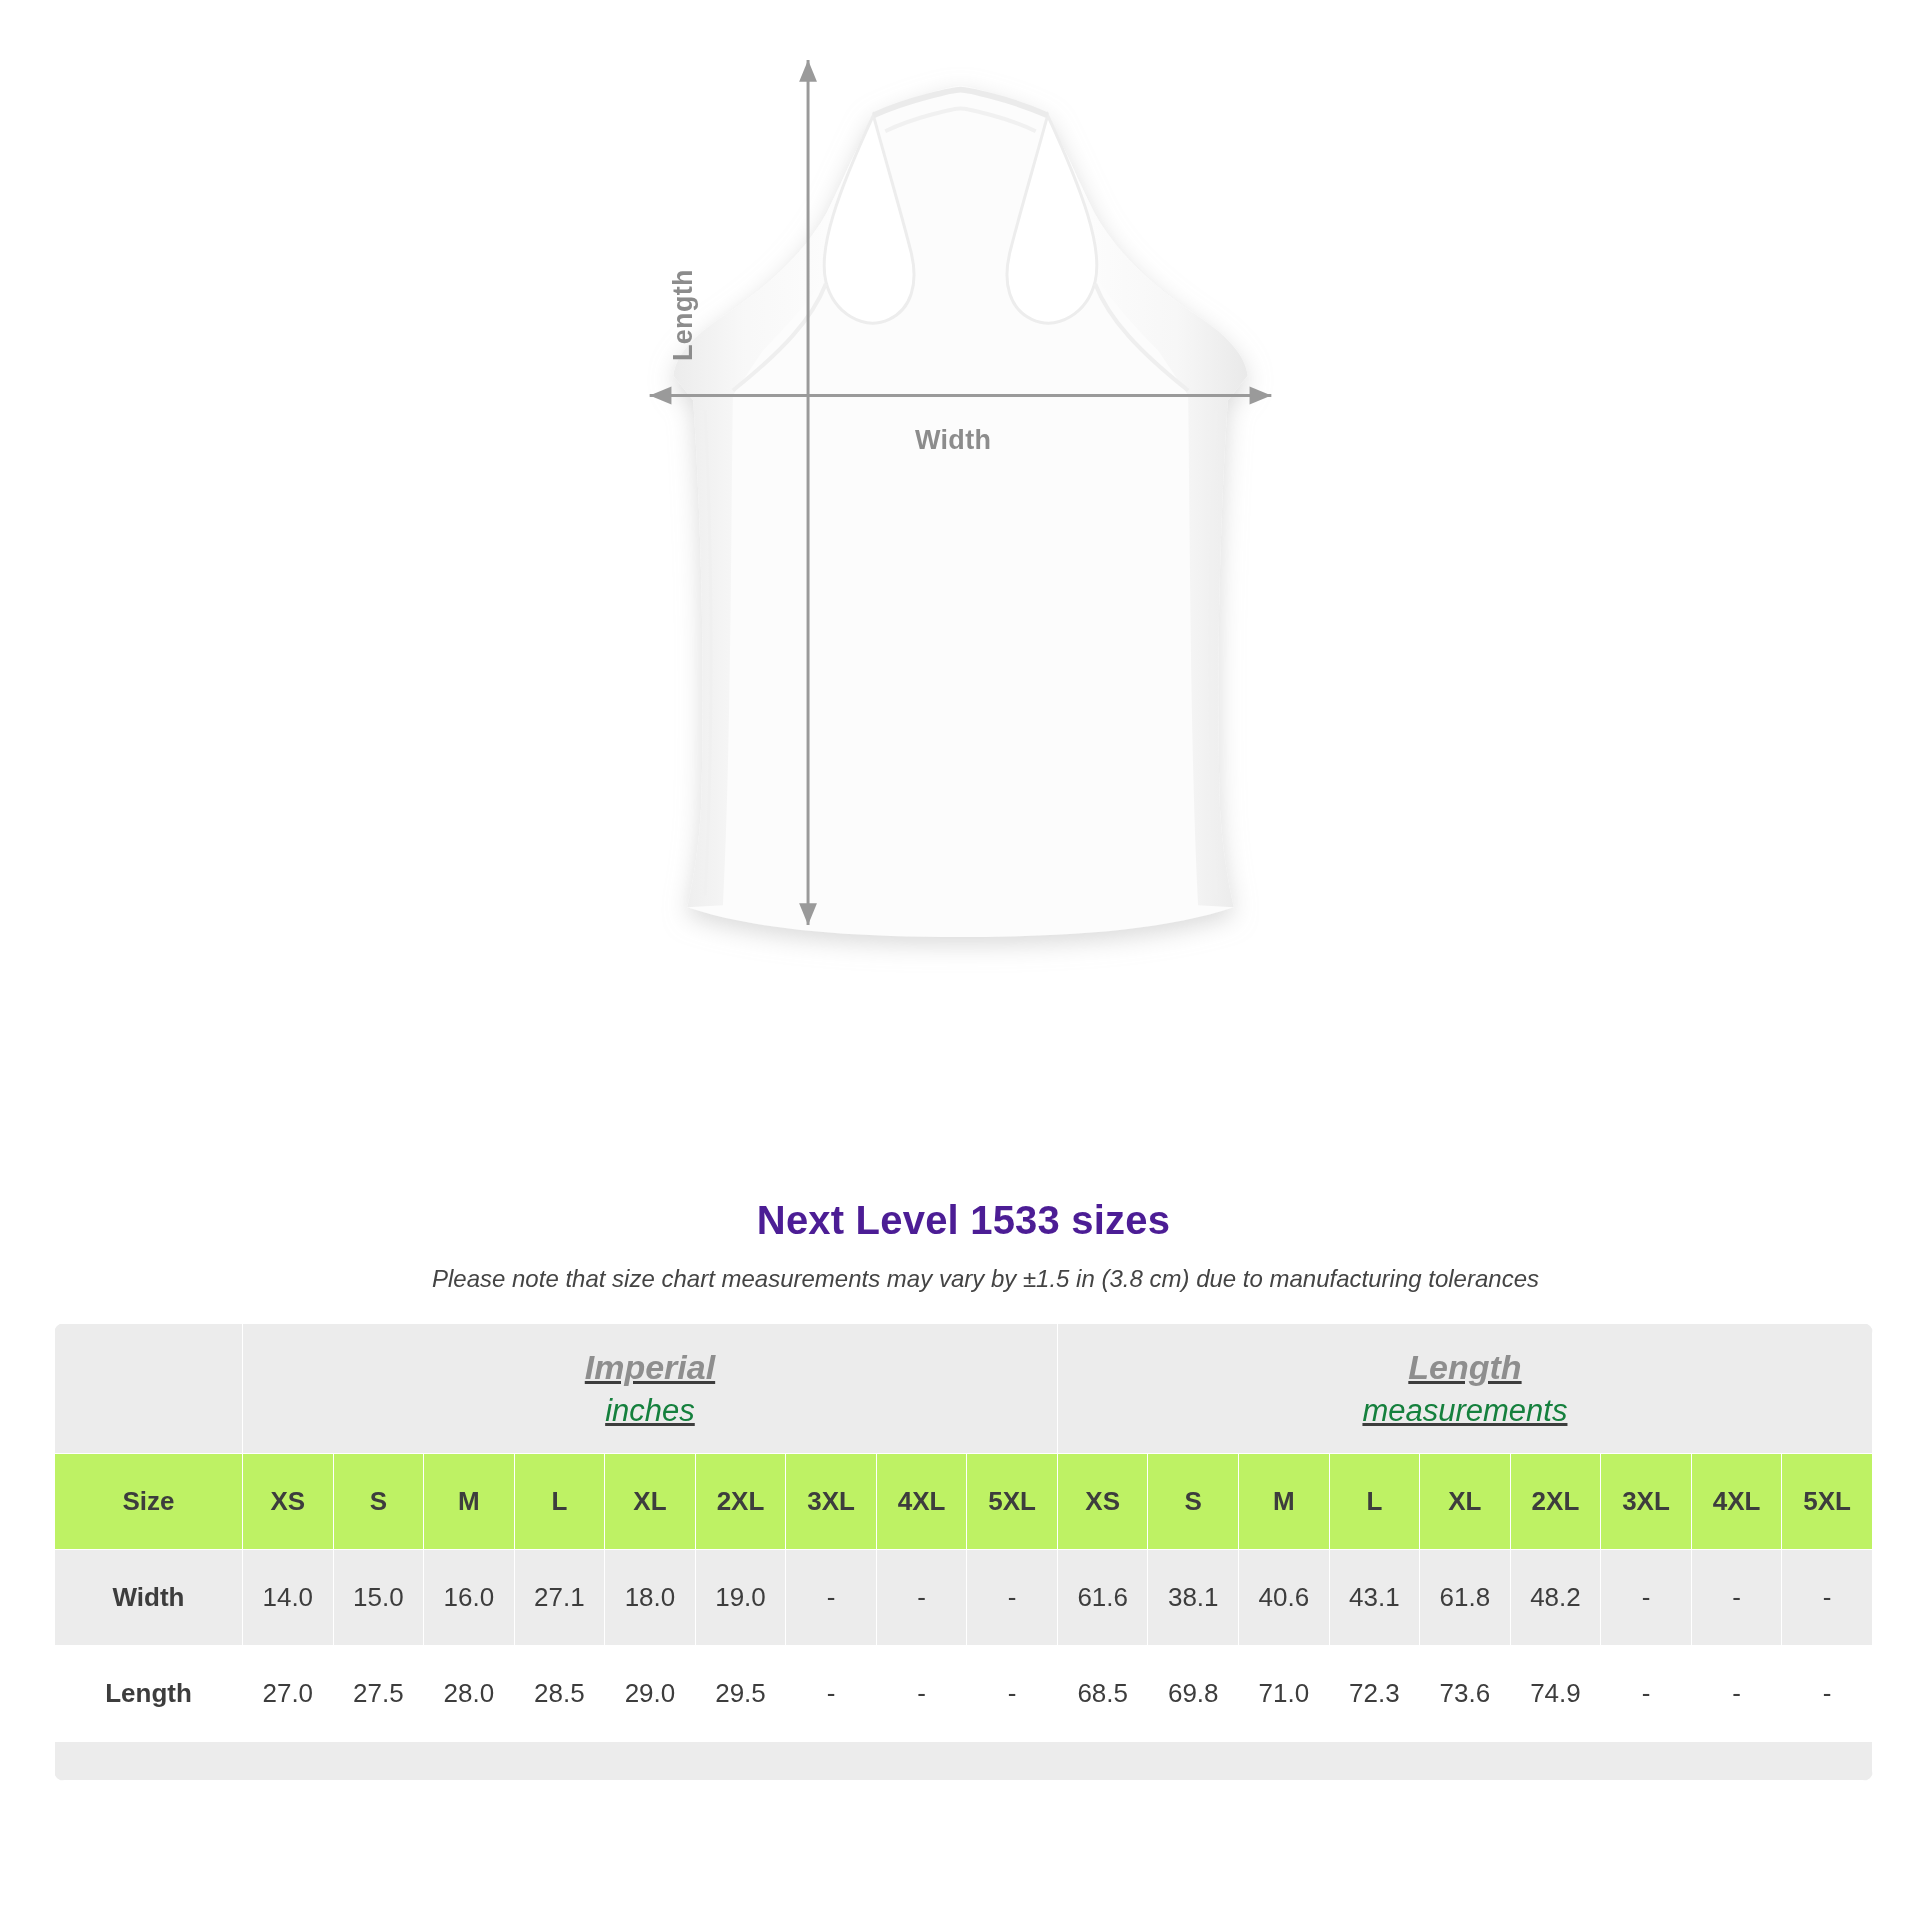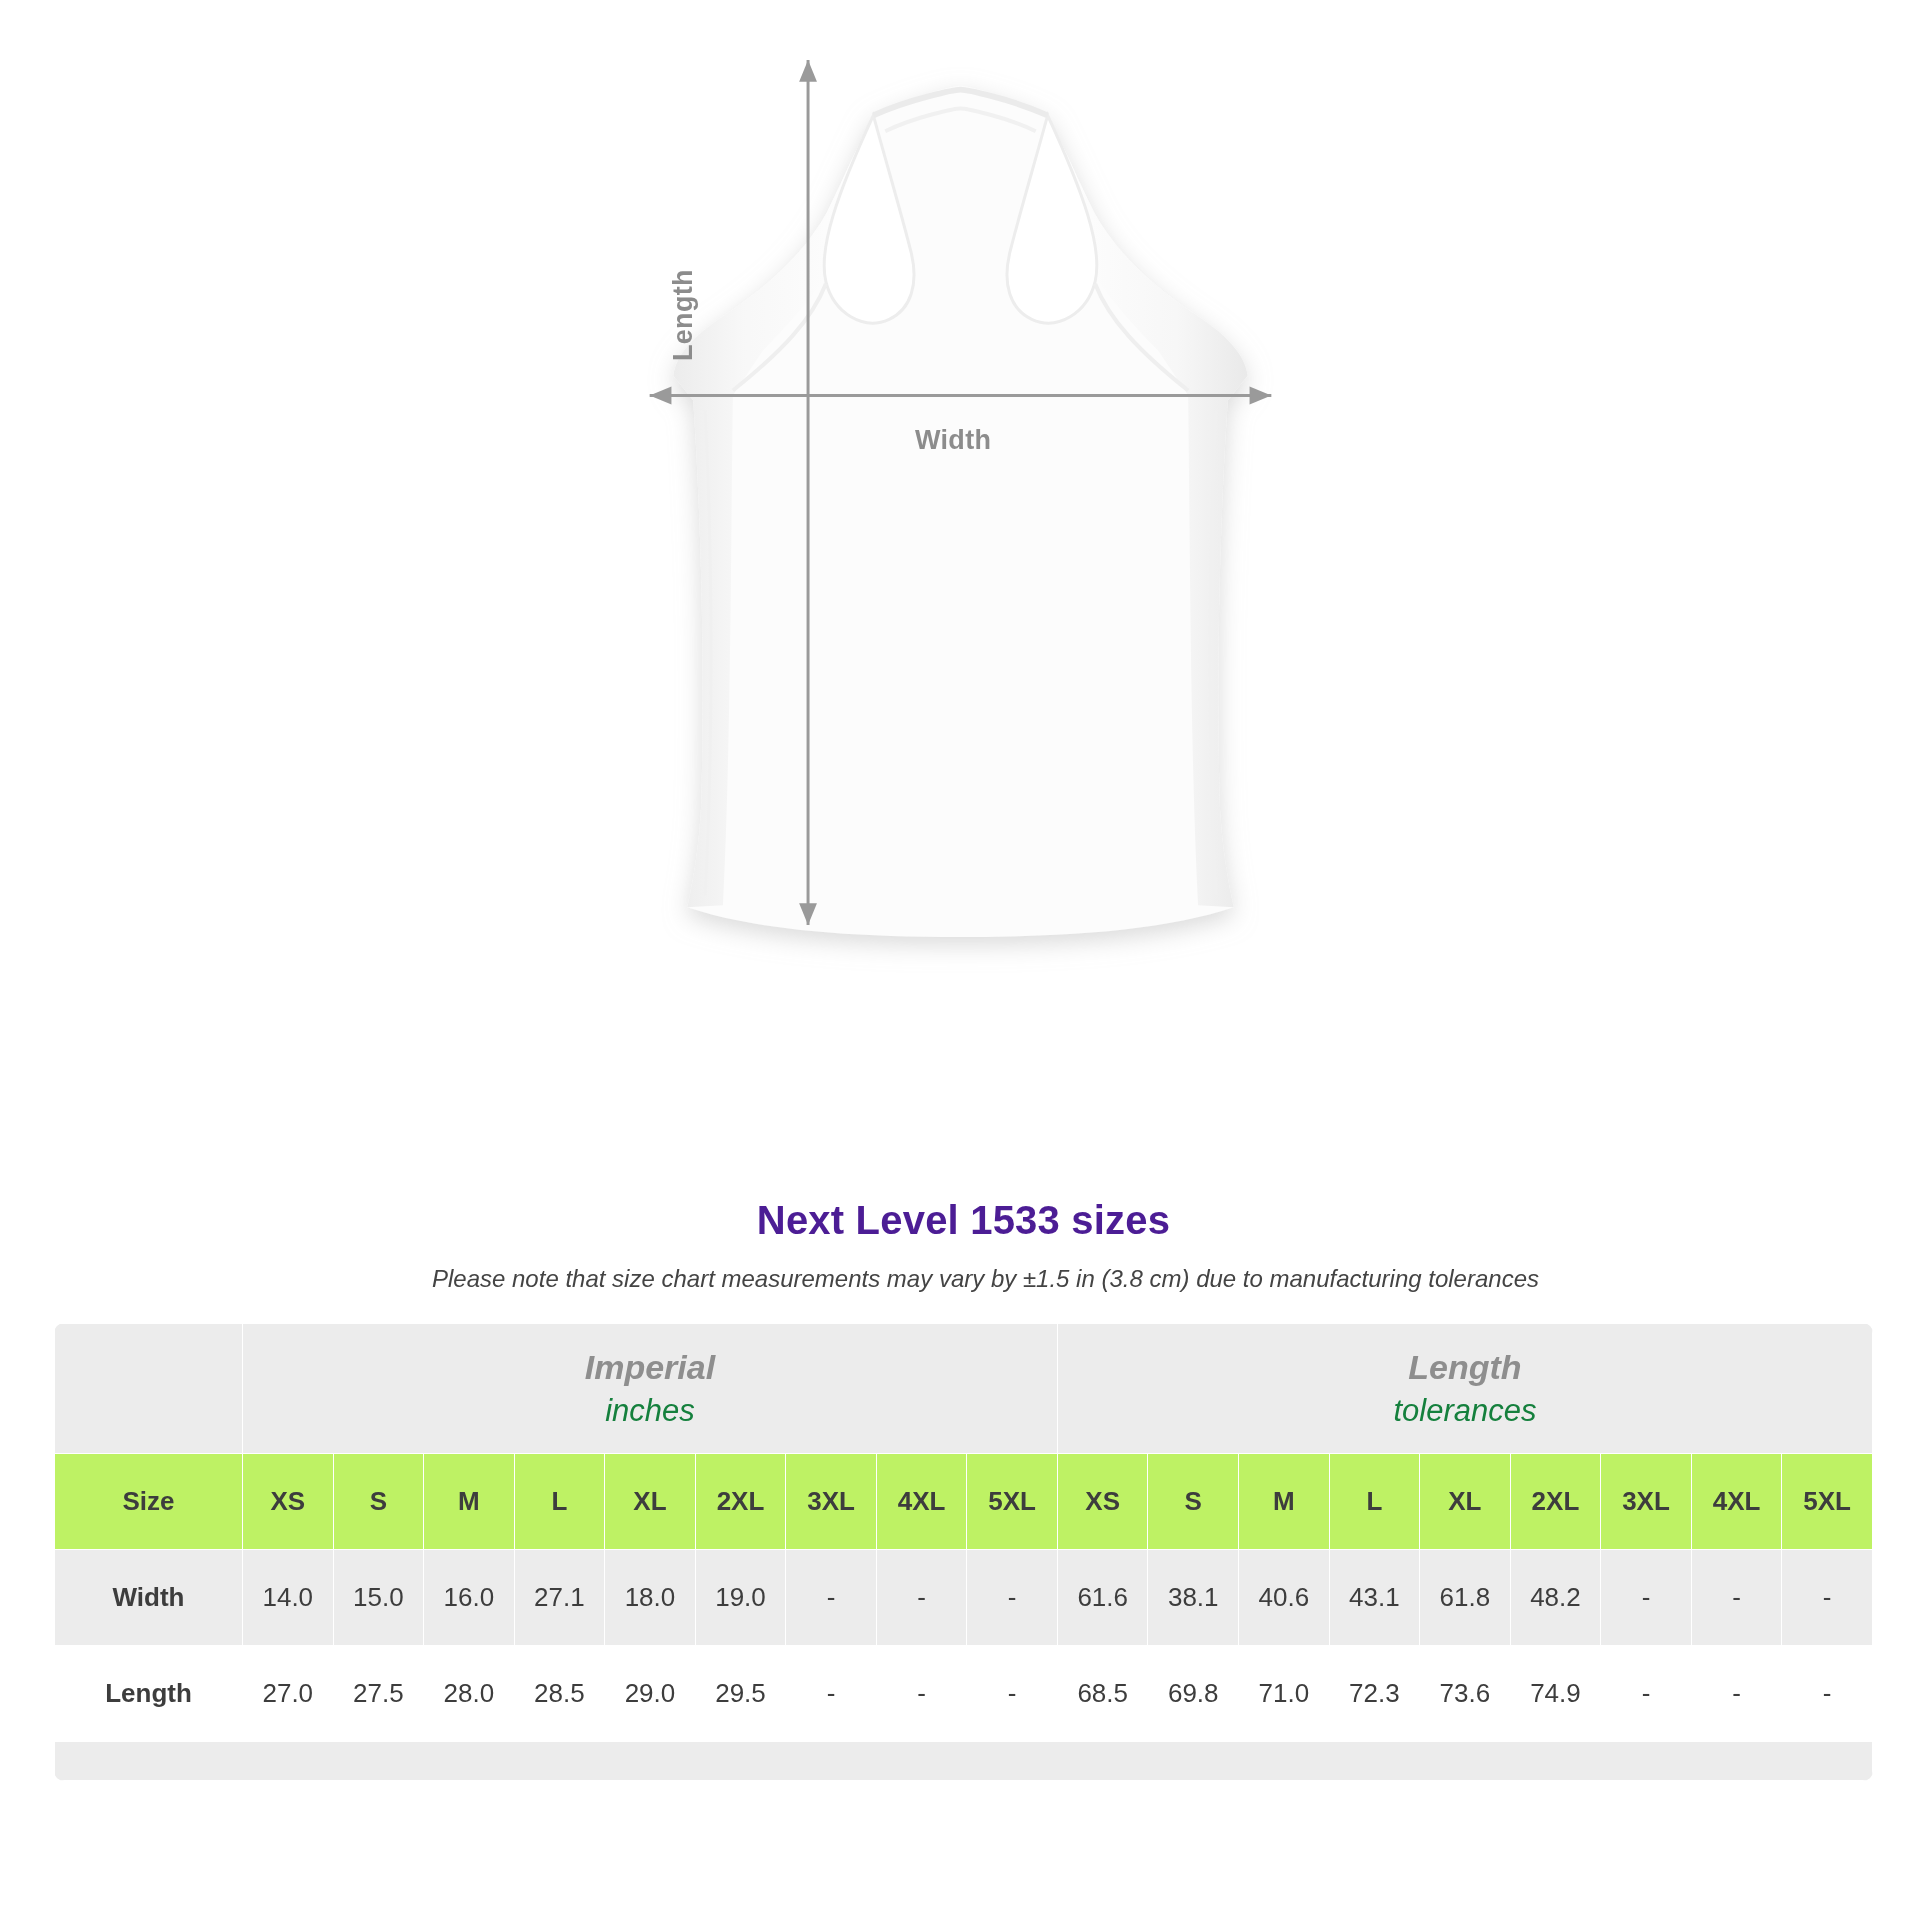--- a/index.html
+++ b/index.html
@@ -98,20 +98,21 @@
     text-align: center;
     font-size: 26px;
     color: #3d3d3d;
     padding: 0;
   }
   .unit-row td {
     background: #ececec;
     height: 129px;
     vertical-align: middle;
     border: none;
+    text-decoration: underline;
   }
   .unit-title {
     font-size: 34px;
     font-weight: bold;
     font-style: italic;
     color: #8e8e8e;
     line-height: 1.15;
   }
   .unit-sub {
     font-size: 31px;
@@ -254,21 +255,21 @@
       </colgroup>
       <tbody>
         <tr class="unit-row">
           <td></td>
           <td colspan="9">
             <div class="unit-title">Imperial</div>
             <div class="unit-sub">inches</div>
           </td>
           <td colspan="9">
             <div class="unit-title">Length</div>
-            <div class="unit-sub">tolerances</div>
+            <div class="unit-sub">measurements</div>
           </td>
         </tr>
 
         <tr class="hdr-row">
           <td class="rowlab">Size</td>
           <td>XS</td>
           <td>S</td>
           <td>M</td>
           <td>L</td>
           <td>XL</td>

